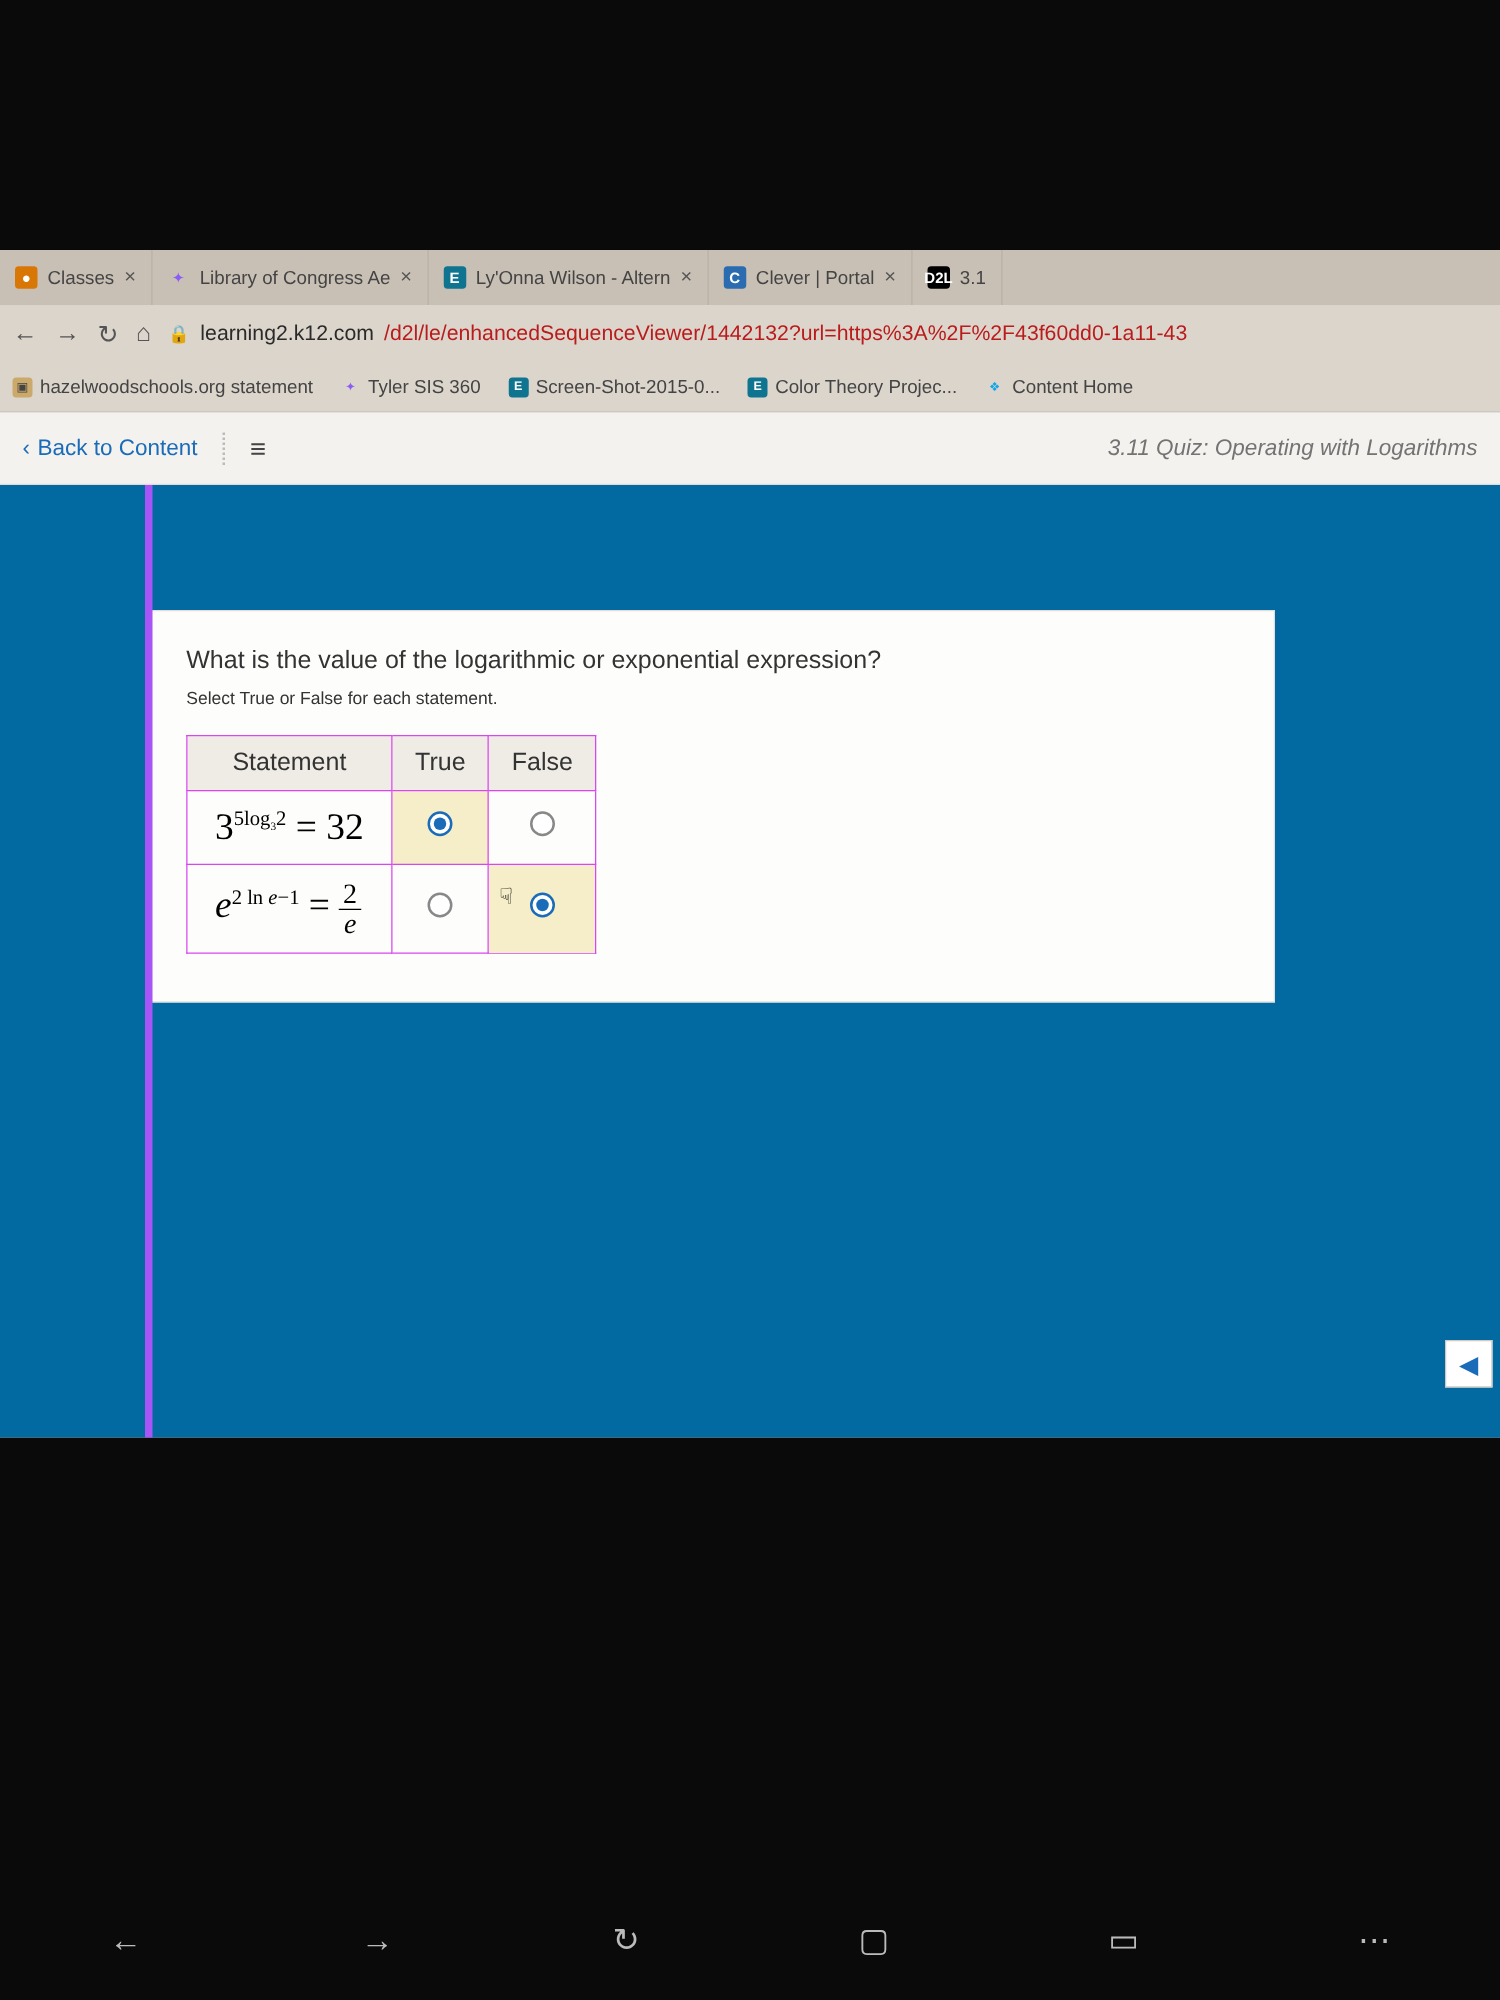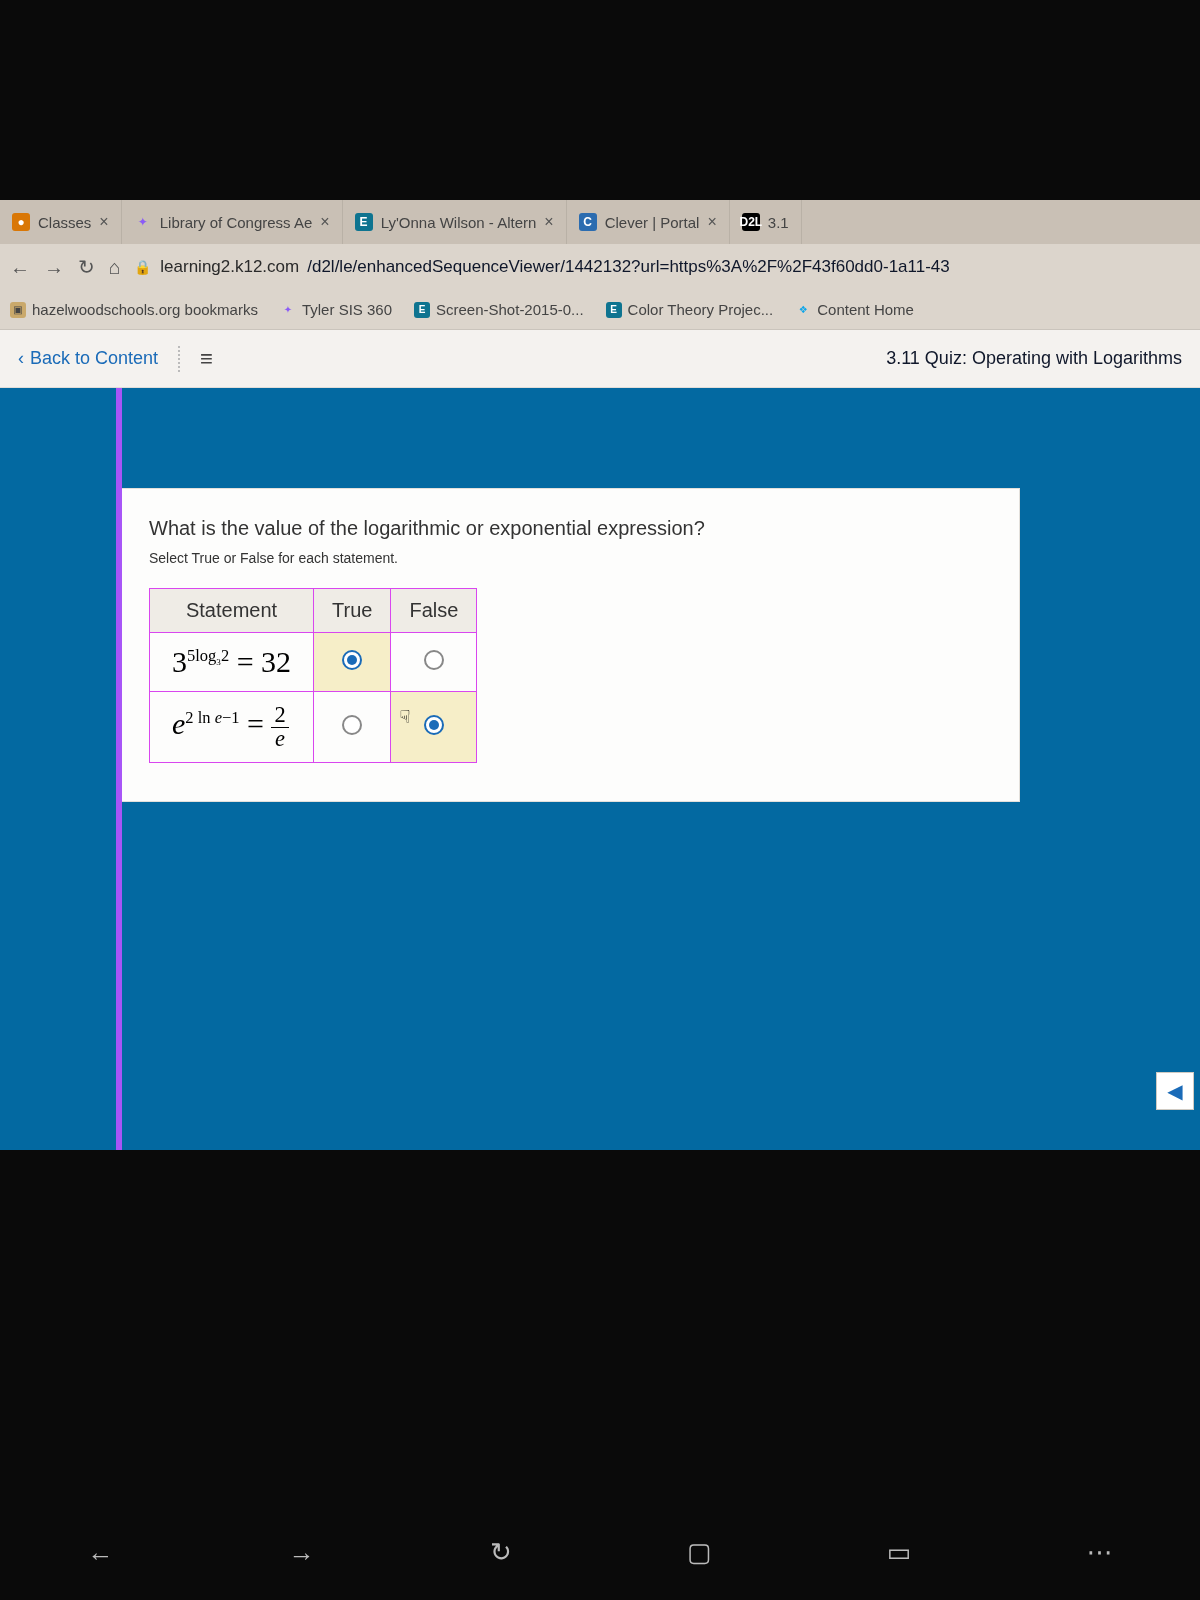--- a/index.html
+++ b/index.html
@@ -71,21 +71,21 @@
     display:flex;
     align-items:center;
     gap:8px;
     color:#3a3a3a;
     font-size:17px;
     overflow:hidden;
     white-space:nowrap;
   }
   .url .lock { font-size:14px; }
   .url .domain { color:#2a2a2a; }
-  .url .path { color:#0f172a; }
+  .url .path { color:#b91c1c; }
   
   .bookmarks {
     display:flex;
     align-items:center;
     height: 40px;
     padding: 0 10px;
     gap: 22px;
     background: #dcd5cc;
     font-size: 15px;
     color:#444;
@@ -103,21 +103,21 @@
     height: 58px;
     padding: 0 18px;
     background: #f4f2ef;
     border-bottom: 1px solid #e0ddd8;
     font-size:18px;
   }
   .content-header .left { display:flex; align-items:center; gap:20px; color:#1a6bb8;}
   .back-link { color:#1a6bb8; cursor:pointer; display:flex; align-items:center; gap:6px;}
   .menu-btn { color:#444; cursor:pointer; font-size:22px; }
   .divider-v { width:0; border-left: 2px dotted #bbb; height:26px; }
-  .page-title { color:#0f172a; font-weight:400; }
+  .page-title { color:#737373; font-weight:400;font-style:italic; }
 
   
   .page-body {
     position:relative;
     background:#0369a1;
     height: calc(100% - 44px - 46px - 40px - 58px);
     padding: 40px 0 0 120px;
   }
   .left-scroll-track {
     position:absolute;
@@ -251,21 +251,21 @@
       <div class="url">
         <span class="lock">🔒</span>
         <span class="domain">learning2.k12.com</span>
           <span class="path">/d2l/le/enhancedSequenceViewer/1442132?url=https%3A%2F%2F43f60dd0-1a11-43</span>
       </div>
     </div>
 
     <div class="bookmarks">
       <div class="bm">
         <span class="ic" style="background:#caa96b">▣</span>
-        <span>hazelwoodschools.org bookmarks</span>
+        <span>hazelwoodschools.org statement</span>
       </div>
       <div class="bm">
         <span class="ic" style="color:#8b5cf6">✦</span>
         <span>Tyler SIS 360</span>
       </div>
       <div class="bm">
         <span class="ic fav-teal">E</span>
         <span>Screen-Shot-2015-0...</span>
       </div>
       <div class="bm">

